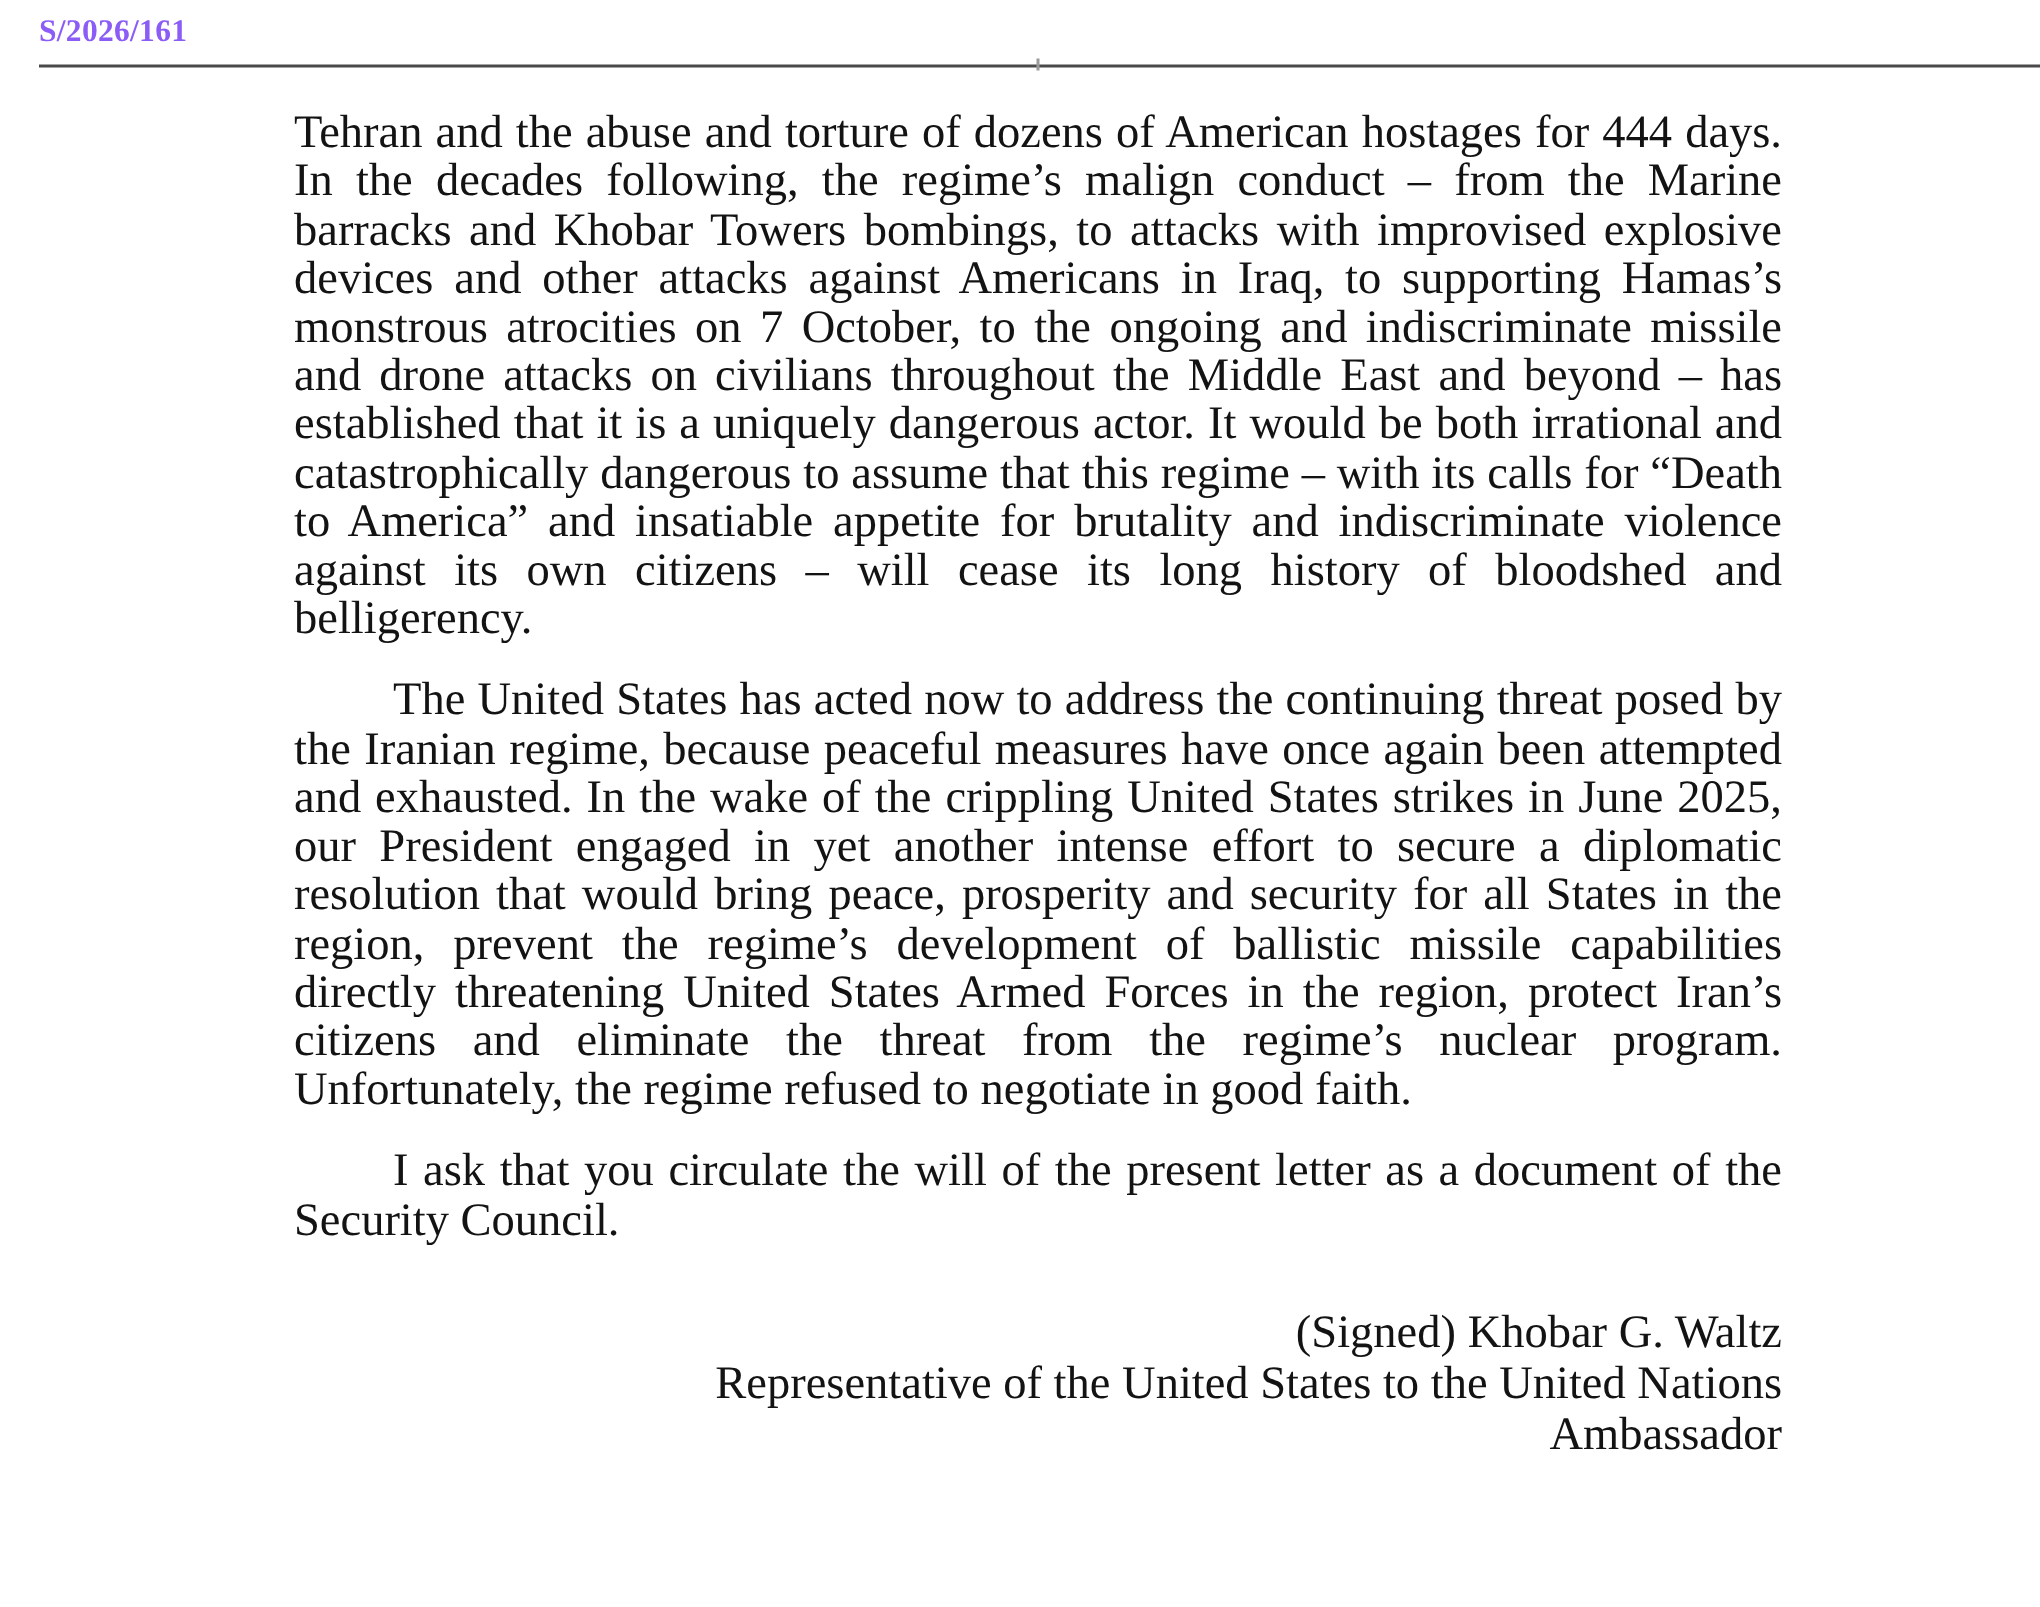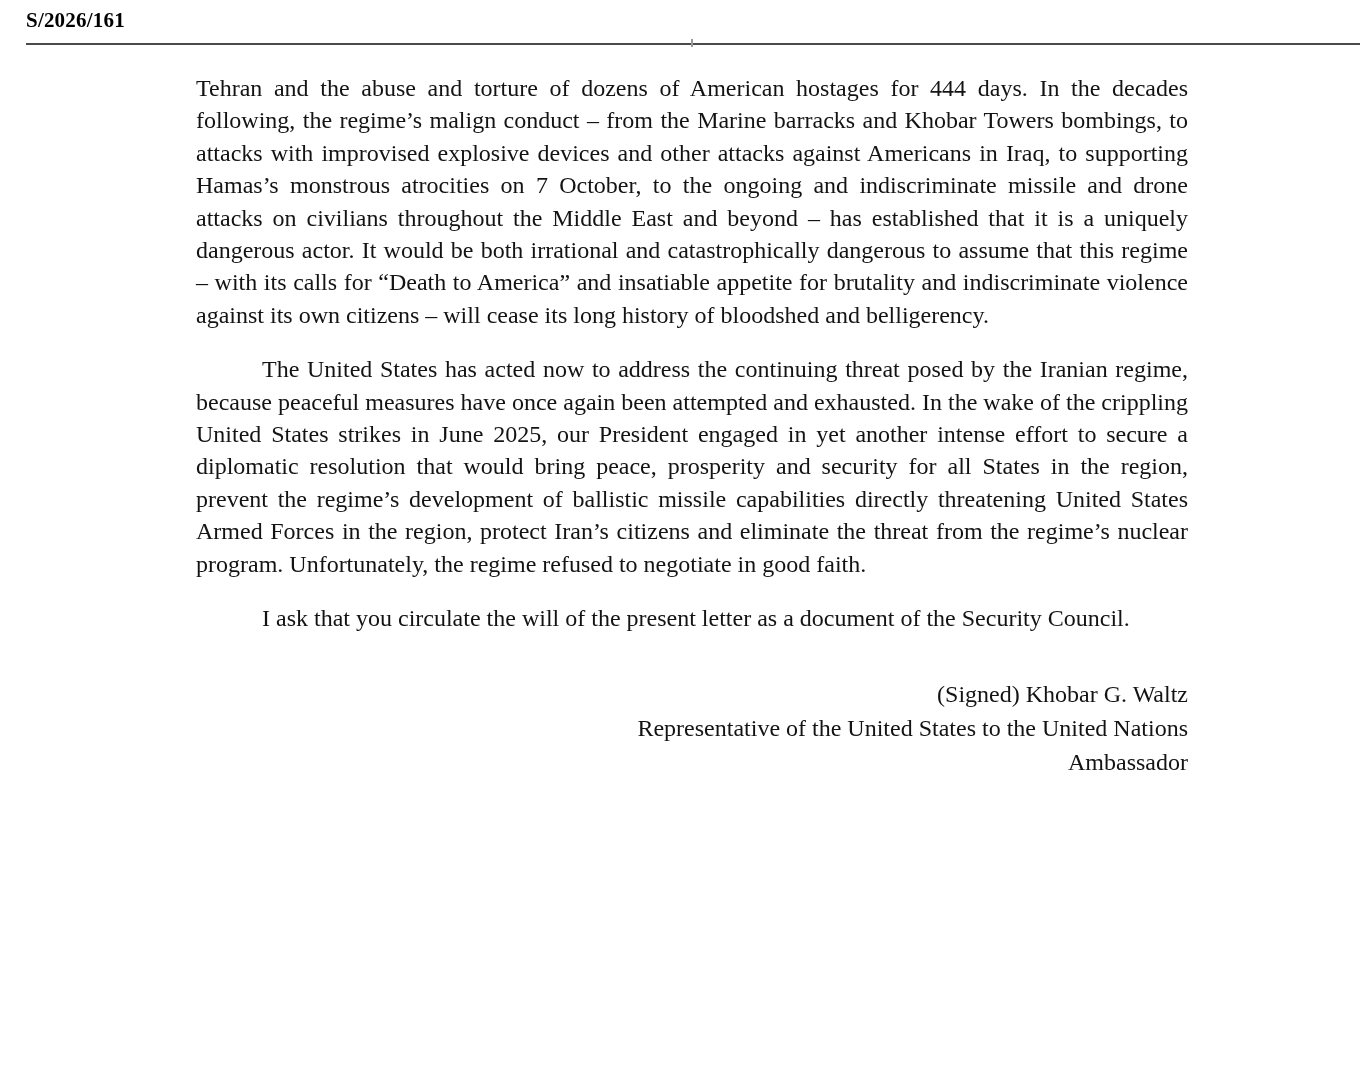--- a/index.html
+++ b/index.html
@@ -16,21 +16,21 @@
     font-family: "Liberation Serif", "DejaVu Serif", serif;
     overflow: hidden;
   }
   .doc-symbol {
     position: absolute;
     top: 8px;
     left: 26px;
     font-size: 21px;
     font-weight: bold;
     letter-spacing: 0.2px;
-    color: #000000;
+    color: #8b5cf6;
   }
   .header-rule {
     position: absolute;
     top: 43px;
     left: 26px;
     right: 0;
     height: 2px;
     background: #4a4a4a;
   }
   .header-tick {
@@ -39,21 +39,21 @@
     left: 691px;
     width: 2px;
     height: 8px;
     background: #9a9a9a;
   }
   .body-text {
     position: absolute;
     top: 72px;
     left: 196px;
     width: 992px;
-    font-size: 24px;
+    font-size: 31px;
     line-height: 32.4px;
     text-align: justify;
   }
   .body-text p {
     margin: 0 0 22px 0;
   }
   .body-text p.indent {
     text-indent: 66px;
   }
   .signature-block {

